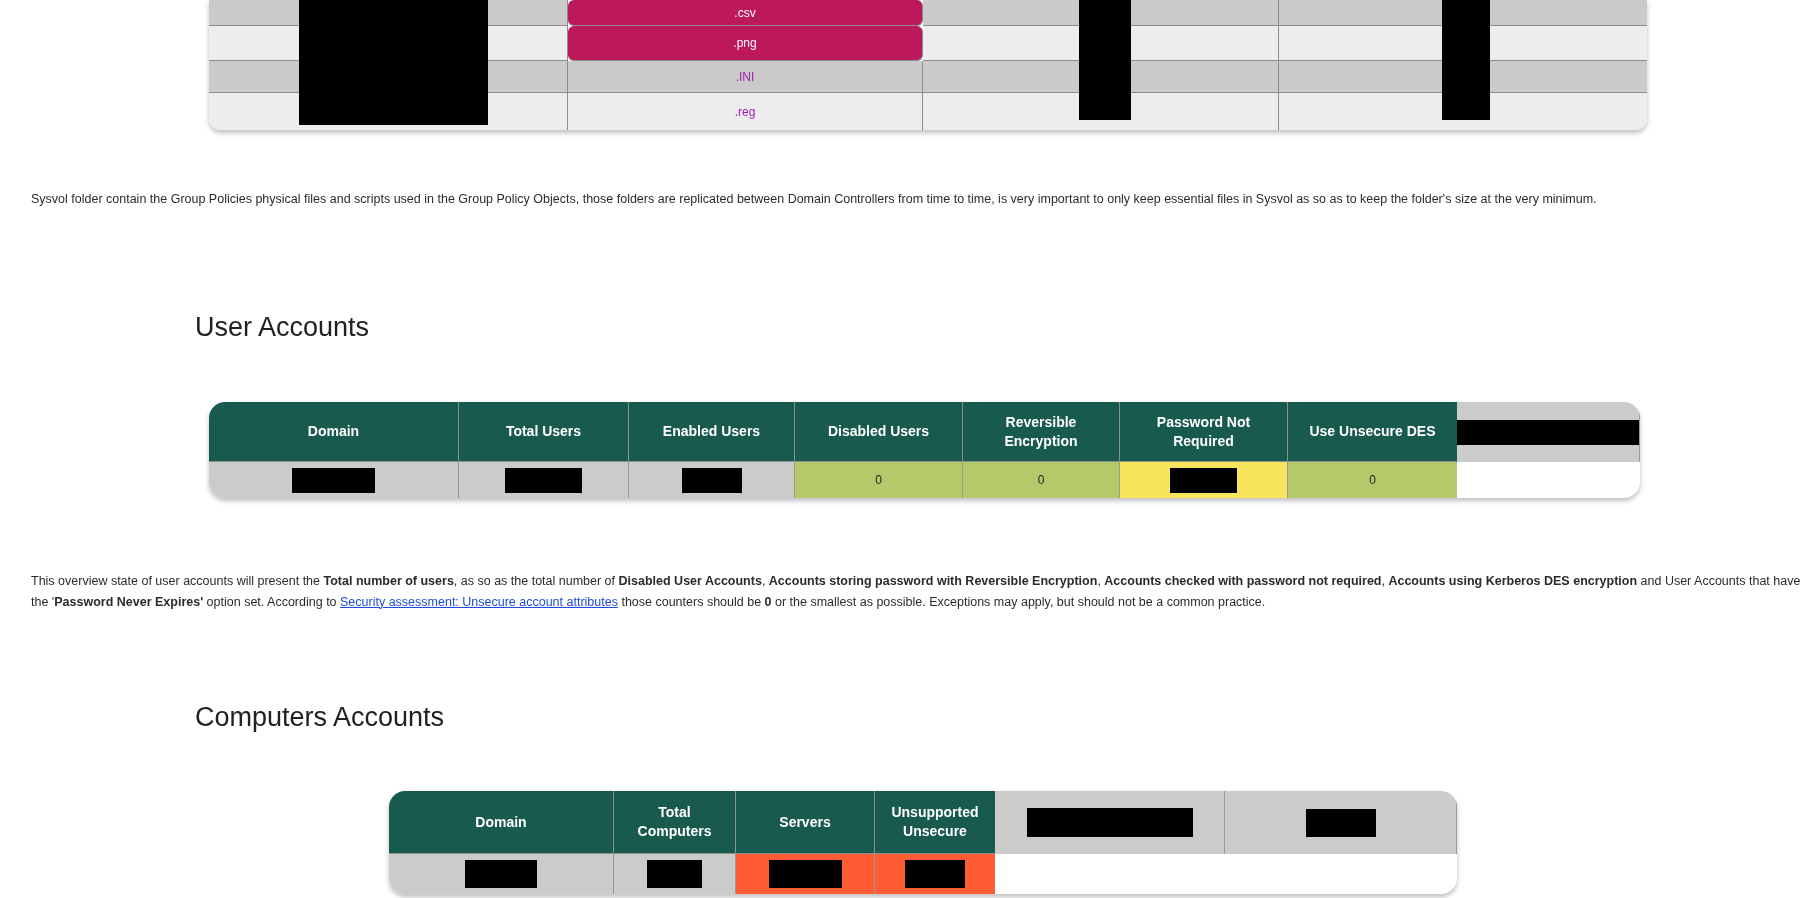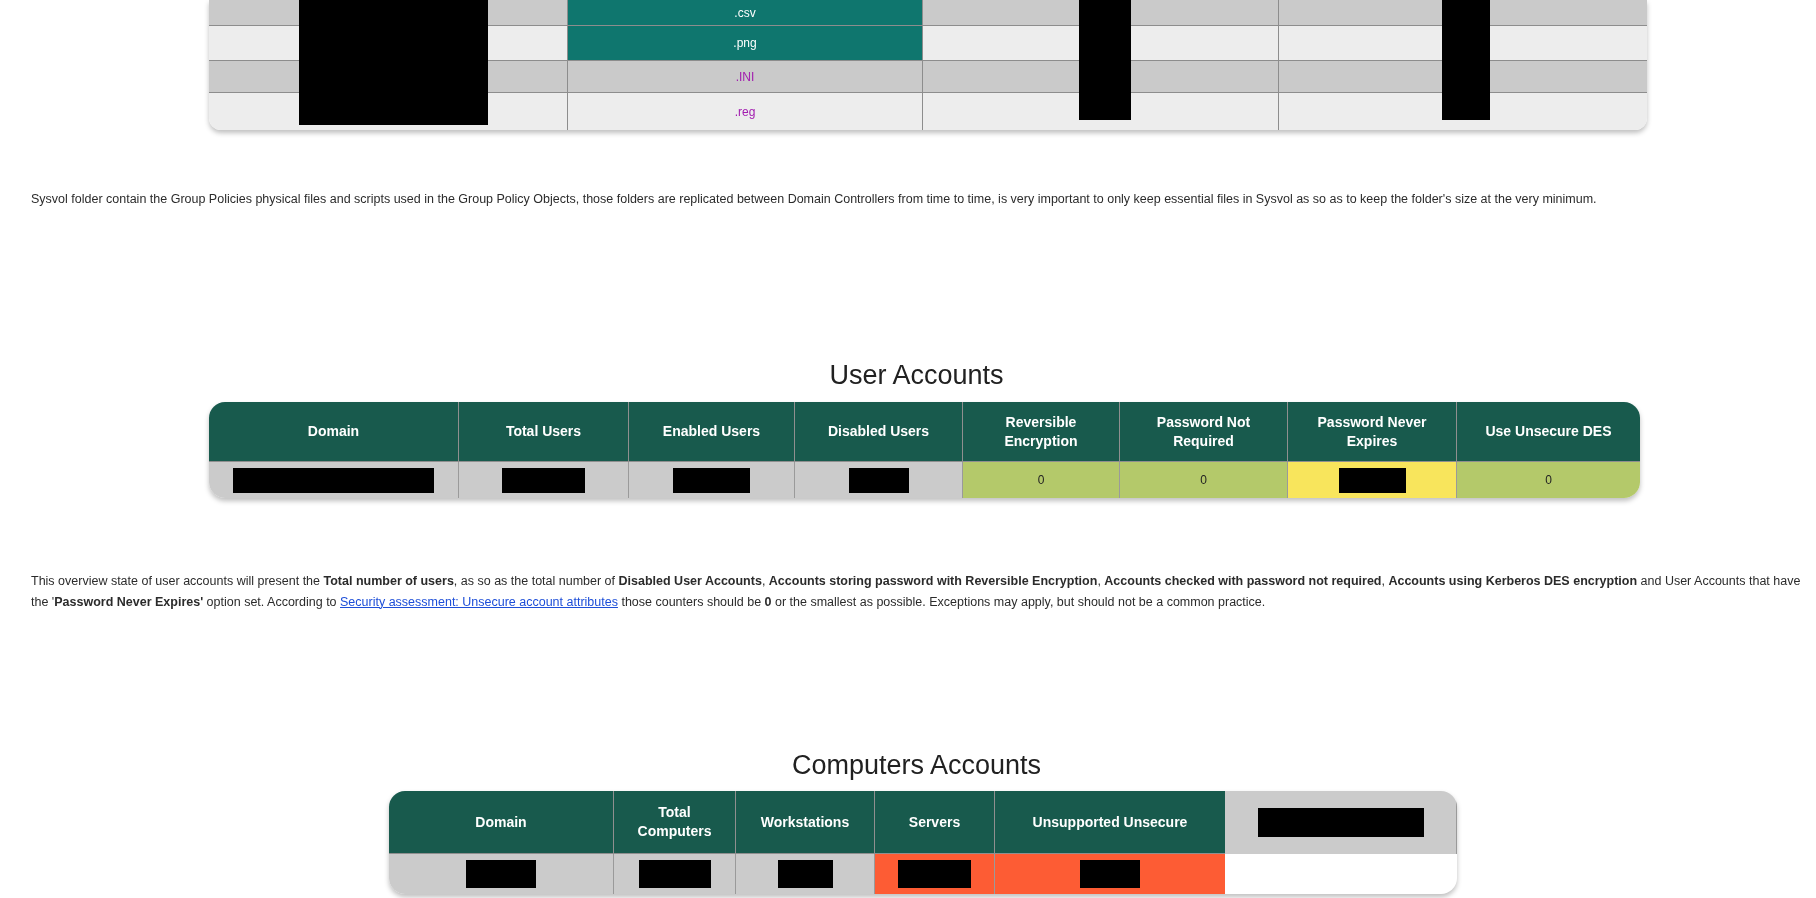--- a/index.html
+++ b/index.html
@@ -15,27 +15,27 @@
   
   .sysvol{left:209px;top:0;width:1438px;height:130px;
           grid-template-columns:359px 355px 356px 368px;
           grid-template-rows:26px 35px 32px 37px;
           border-bottom-left-radius:12px;border-bottom-right-radius:12px;}
   .sysvol .cell{border-bottom:1px solid #8d8d8d;border-right:1px solid #8d8d8d;}
   .sysvol .cell.lastcol{border-right:none;}
   .sysvol .cell.lastrow{border-bottom:none;}
   .rowA{background:#cacaca;}
   .rowB{background:#ededed;}
-  .hl-orange{background:#0f766e;color:#ffffff;}
+  .hl-orange{background:#be185d;color:#ffffff;border-radius:6px;}
 
   .redact{background:#000;}
 
   
-  .heading{position:absolute;left:201px;width:1431px;text-align:center;
-           font-size:27px;font-weight:400;color:#212121;margin-top:48px;}
+  .heading{position:absolute;left:195px;width:1431px;text-align:left;
+           font-size:27px;font-weight:400;color:#212121;}
   .note{position:absolute;left:31px;font-size:12.5px;line-height:21px;color:#2b2b2b;}
   .note a{color:#1d4ed8;text-decoration:underline;cursor:pointer;}
 
   
   .ua{left:209px;top:402px;width:1431px;height:96px;
       grid-template-columns:250px 170px 166px 168px 157px 168px 169px 183px;
       grid-template-rows:60px 36px;border-radius:16px;}
   
   .ca{left:389px;top:791px;width:1068px;height:103px;
       grid-template-columns:225px 122px 139px 120px 230px 232px;
@@ -90,21 +90,20 @@
 
   <div class="heading" style="top:312px;">User Accounts</div>
 
   <div class="tbl ua">
     <div class="th">Domain</div>
     <div class="th">Total Users</div>
     <div class="th">Enabled Users</div>
     <div class="th">Disabled Users</div>
     <div class="th">Reversible Encryption</div>
     <div class="th">Password Not Required</div>
-    <div class="th">Password Never Expires</div>
     <div class="th lastcol">Use Unsecure DES</div>
 
     <div class="td gray">
       <div class="redact" style="width:201px;height:25px;"></div>
     </div>
     <div class="td gray">
       <div class="redact" style="width:83px;height:25px;"></div>
     </div>
     <div class="td gray">
       <div class="redact" style="width:77px;height:25px;"></div>
@@ -120,21 +119,20 @@
     <div class="td green lastcol">0</div>
   </div>
 
   <p class="note" style="top:558px;width:1775px;"><span>This overview state of user accounts will present the </span><span style="font-weight: 700;">Total number of users</span><span>, as so as the total number of </span><span style="font-weight: 700;">Disabled User Accounts</span><span>, </span><span style="font-weight: 700;">Accounts storing password with Reversible Encryption</span><span>, </span><span style="font-weight: 700;">Accounts checked with password not required</span><span>, </span><span style="font-weight: 700;">Accounts using Kerberos DES encryption</span><span> and User Accounts that have the '</span><span style="font-weight: 700;">Password Never Expires'</span><span> option set. According to </span><a href="#">Security assessment: Unsecure account attributes</a><span> those counters should be </span><span style="font-weight: 700;">0</span><span> or the smallest as possible. Exceptions may apply, but should not be a common practice.</span></p>
 
   <div class="heading" style="top:702px;">Computers Accounts</div>
 
   <div class="tbl ca">
     <div class="th">Domain</div>
     <div class="th">Total Computers</div>
-    <div class="th">Workstations</div>
     <div class="th">Servers</div>
     <div class="th lastcol">Unsupported Unsecure</div>
 
     <div class="td gray">
       <div class="redact" style="width:166px;height:29px;"></div>
     </div>
     <div class="td gray">
       <div class="redact" style="width:70px;height:28px;"></div>
     </div>
     <div class="td gray">

